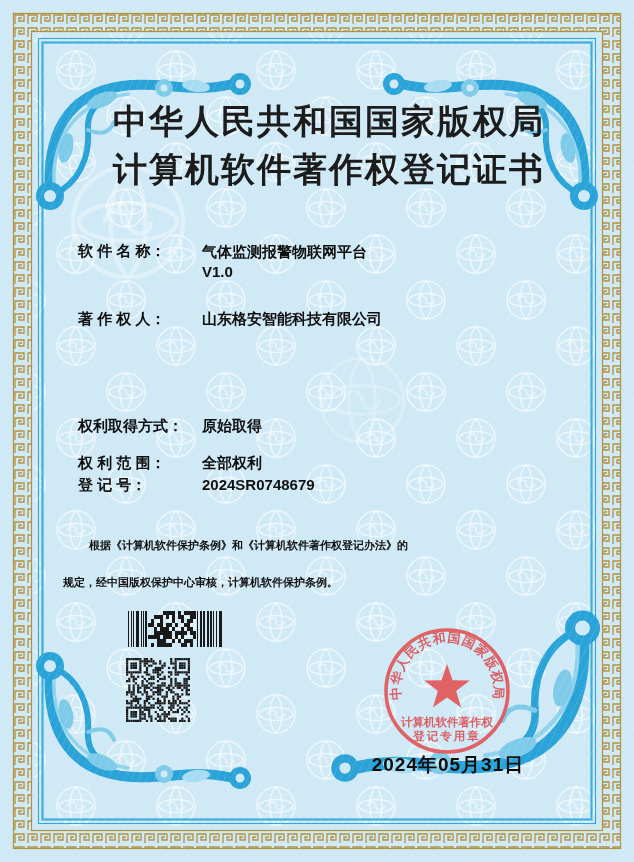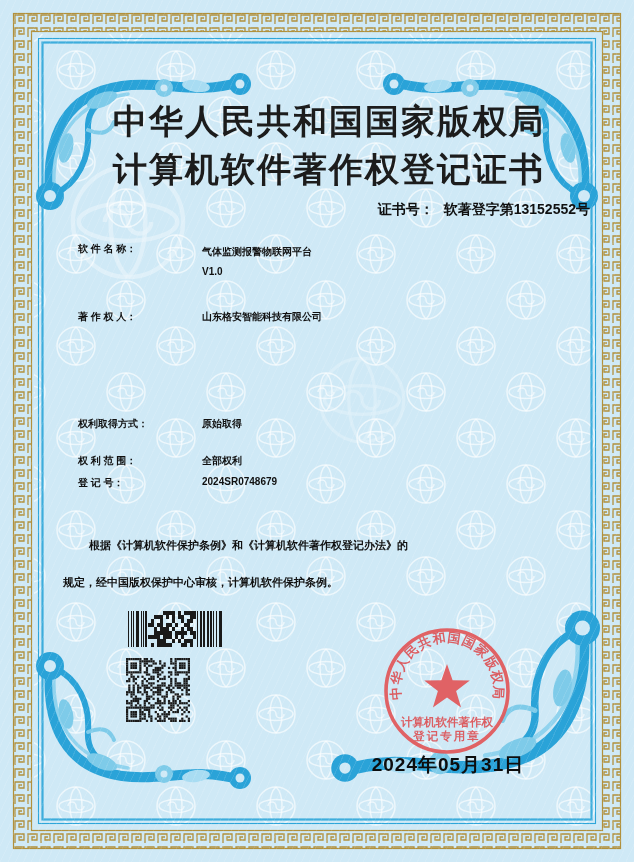--- a/index.html
+++ b/index.html
@@ -26,21 +26,21 @@
   }
   .title-1{top:99px;}
   .title-2{top:147px;}
   .certno{
     position:absolute;right:68px;top:201px;
     font-weight:bold;font-size:14px;color:#101010;white-space:nowrap;
   }
   .certno .lbl{margin-right:10px;}
   .field-row{
     position:absolute;left:78px;
-    font-weight:bold;font-size:10px;color:#101010;white-space:nowrap;
+    font-weight:bold;font-size:15px;color:#101010;white-space:nowrap;
   }
   .field-row .lbl{display:inline-block;width:124px;vertical-align:top;}
   .field-row .val{display:inline-block;vertical-align:top;}
   .val-line{display:block;line-height:20px;}
   .row-1{top:242px;}
   .row-2{top:310px;}
   .row-3{top:417px;}
   .row-4{top:454px;}
   .row-5{top:476px;}
   .statement{
@@ -113,23 +113,20 @@
     <use href="#corner" transform="translate(590,44) scale(-1,1)"></use>
     <use href="#corner" transform="translate(44,818) scale(1,-1)"></use>
     <use href="#corner" transform="translate(590,818) scale(-1.25,-1.25)"></use>
   </svg>
 
   <div class="content">
 
     <div class="title title-1">中华人民共和国国家版权局</div>
     <div class="title title-2">计算机软件著作权登记证书</div>
 
-    <div class="certno">
-      <span class="lbl">证书号：</span><span>软著登字第13152552号</span>
-    </div>
 
     <div class="field-row row-1">
       <span class="lbl">软 件 名 称：</span><span class="val"><span class="val-line">气体监测报警物联网平台</span><span class="val-line">V1.0</span></span>
     </div>
 
     <div class="field-row row-2">
       <span class="lbl">著 作 权 人：</span><span class="val">山东格安智能科技有限公司</span>
     </div>
 
     <div class="field-row row-3">

